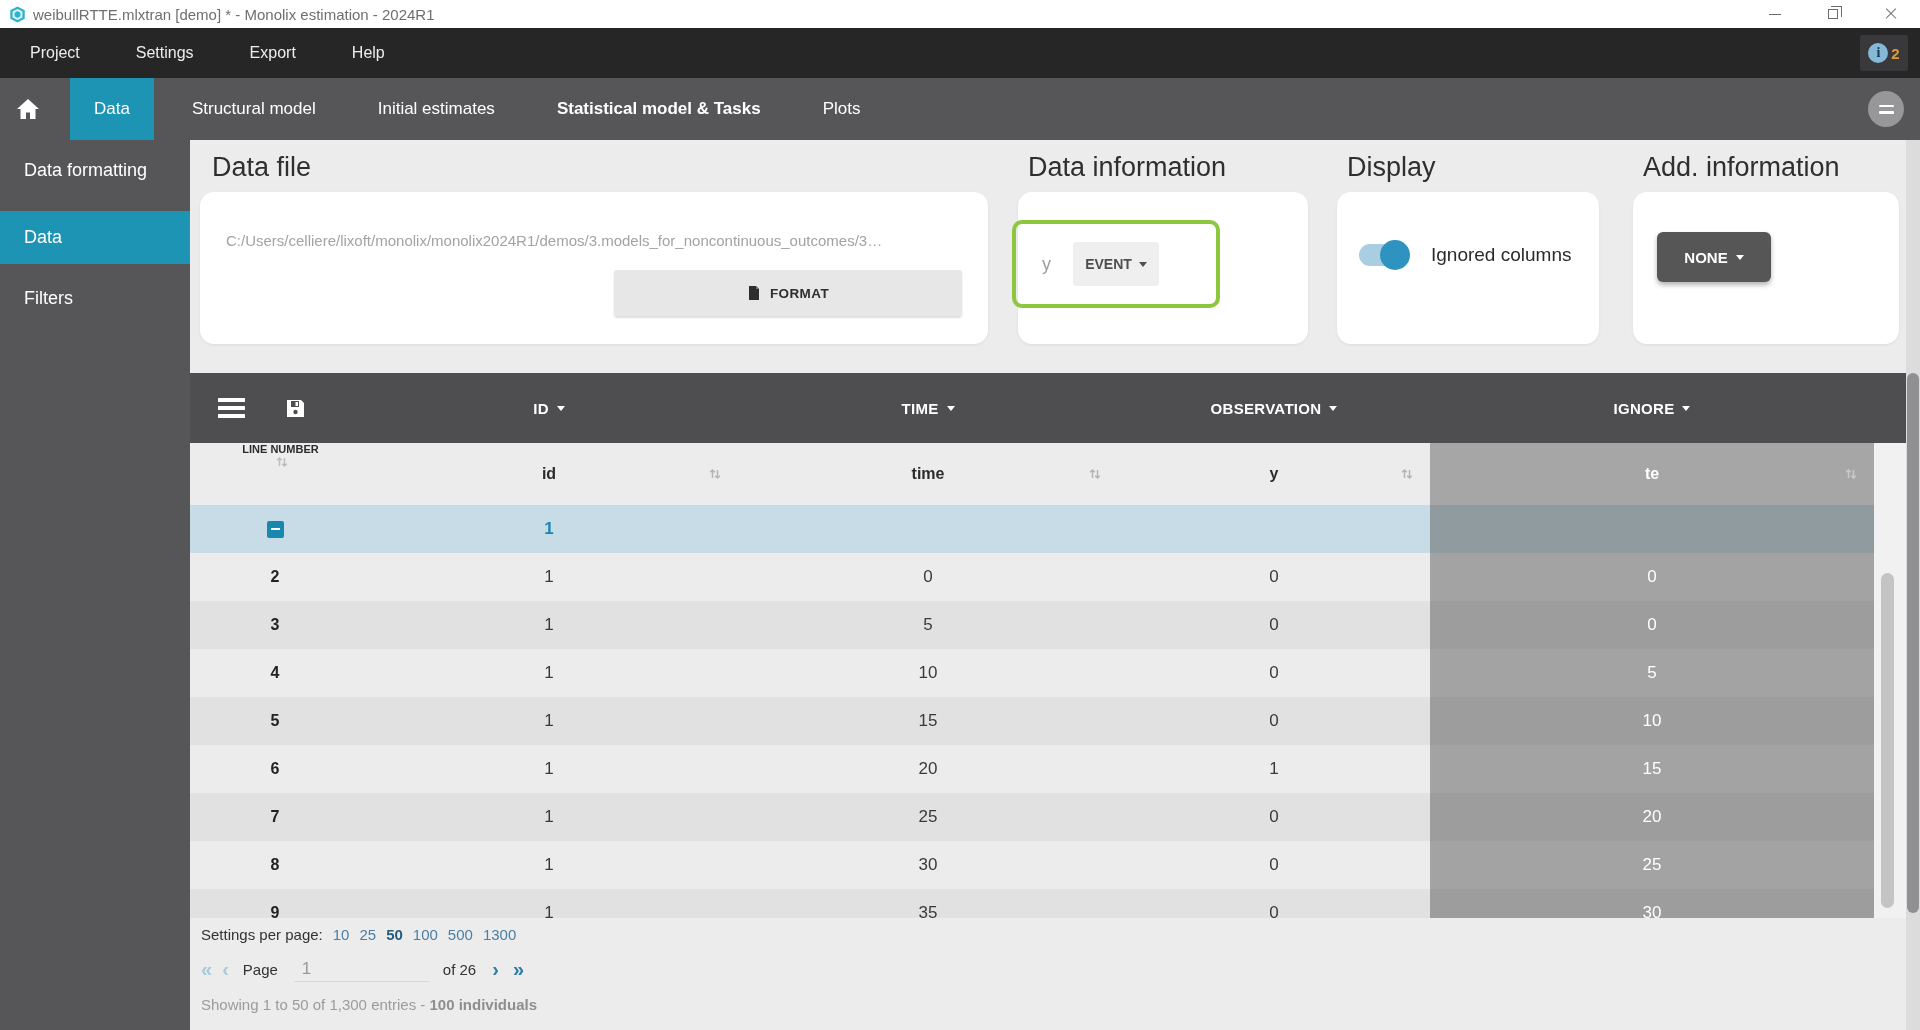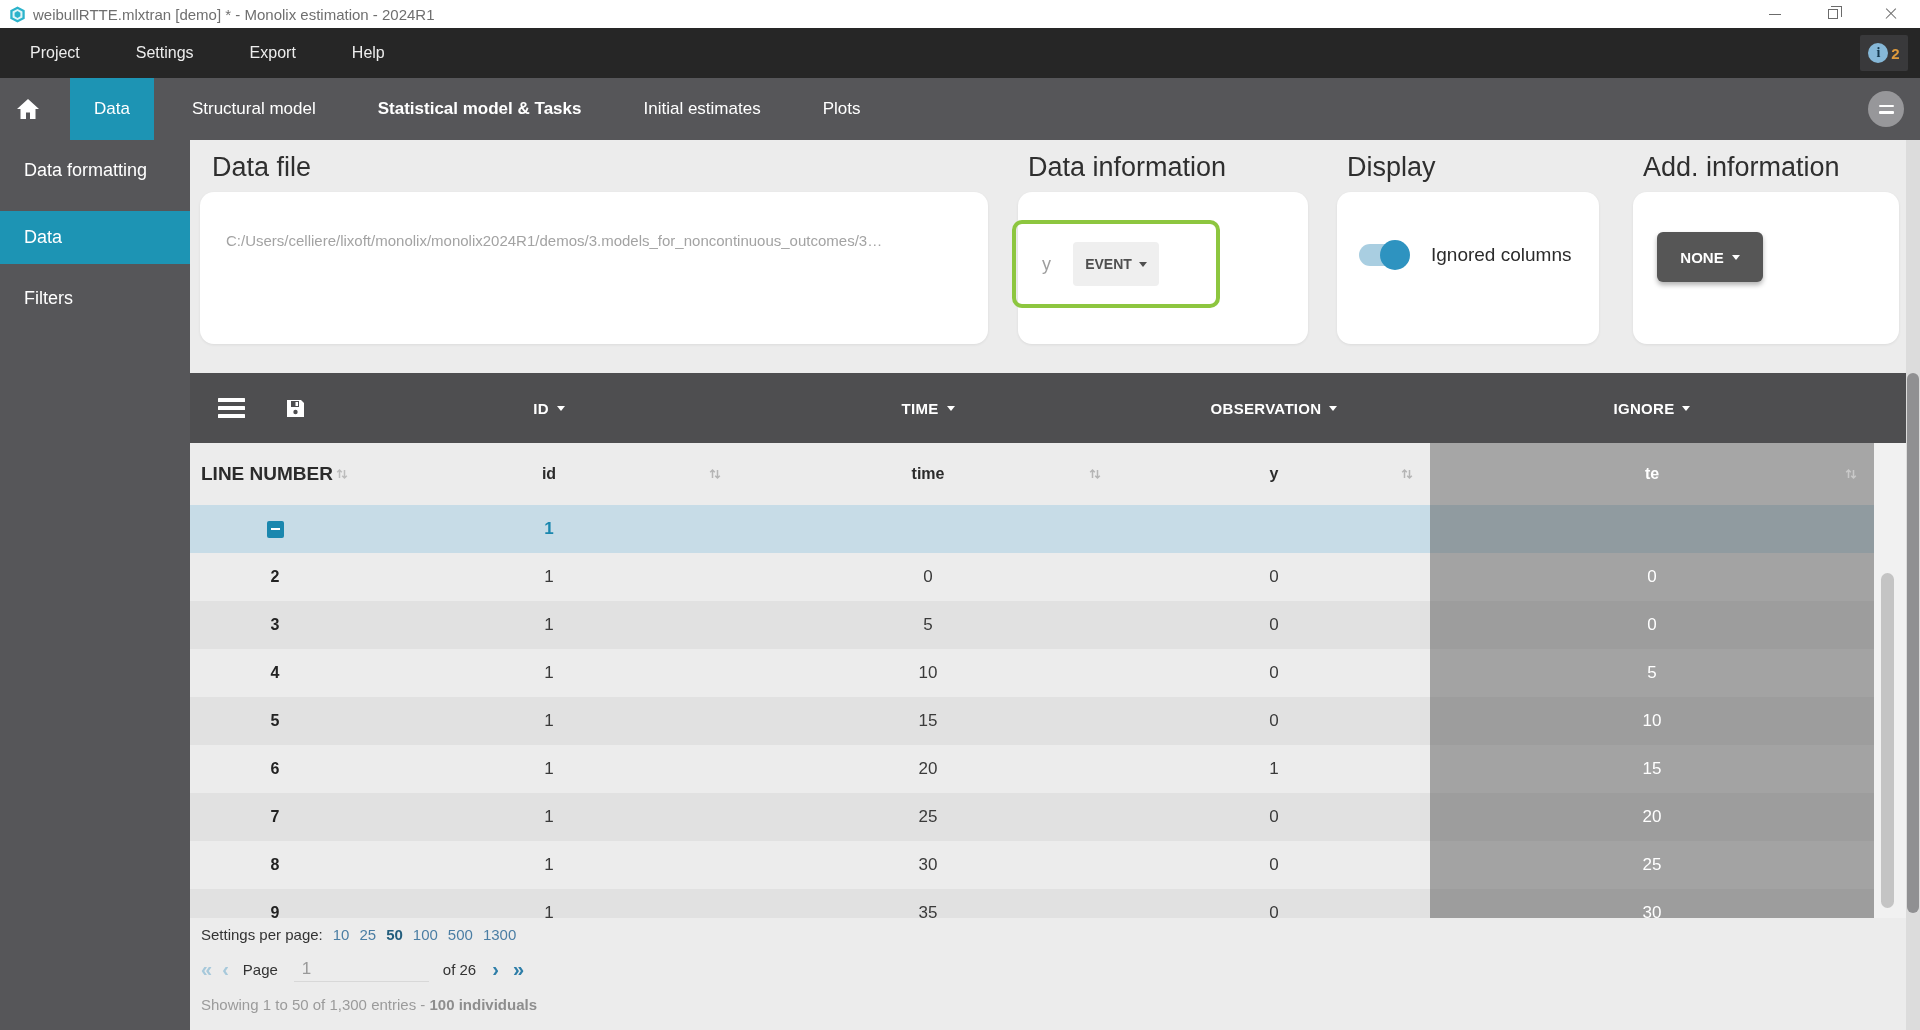--- a/index.html
+++ b/index.html
@@ -79,21 +79,21 @@
   .obs-name { margin-left:26px; color:#9E9E9E; font-size:18px; }
   .event-btn { margin-left:22px; width:86px; height:44px; background:#EFEFEF; border-radius:4px;
                display:flex; align-items:center; justify-content:center; gap:7px;
                font-weight:bold; font-size:14px; color:#4F4F4F; cursor:default; }
 
   .toggle { position:absolute; left:22px; top:52px; width:48px; height:22px; border-radius:11px;
             background:#A9CEE1; cursor:pointer; }
   .toggle .knob { position:absolute; right:-3px; top:-4px; width:30px; height:30px; border-radius:50%; background:#2E93C0; }
   .toggle-label { position:absolute; left:94px; top:52px; font-size:19px; color:#2B2B2B; }
 
-  .none-btn { position:absolute; left:24px; top:40px; width:106px; height:50px; background:#565656;
+  .none-btn { position:absolute; left:24px; top:40px; width:114px; height:50px; background:#565656;
               border-radius:6px; color:#FFFFFF; font-weight:bold; font-size:15px;
               display:flex; align-items:center; justify-content:center; gap:8px;
               box-shadow:0 3px 5px rgba(0,0,0,0.3); cursor:default; }
 
   .caret { display:inline-block; width:0; height:0; border-left:4.5px solid transparent;
            border-right:4.5px solid transparent; border-top:5.5px solid currentColor; }
 
   
   .dtable { position:absolute; left:0; top:233px; width:1730px; }
   .t-toolbar { height:70px; width:1730px; background:#4E4E50; display:flex; align-items:center; }
@@ -102,21 +102,21 @@
   .c1 { width:170px; } .c2 { width:378px; } .c3 { width:380px; } .c4 { width:312px; } .c5 { width:444px; }
   .tb-icons { display:flex; align-items:center; justify-content:flex-start; }
   .hamburger { margin-left:28px; width:27px; display:flex; flex-direction:column; gap:4px; cursor:pointer; }
   .hamburger i { display:block; height:4px; background:#FFFFFF; border-radius:.5px; }
   .save-icon { margin-left:33px; cursor:pointer; display:flex; }
 
   .t-subheader { height:62px; width:1684px; display:flex; background:#ECECEC; }
   .sh-cell { position:relative; display:flex; align-items:center; justify-content:center;
              font-weight:bold; font-size:16px; color:#2B2B2B; cursor:default; }
   .sh-cell .sort { position:absolute; right:16px; top:50%; transform:translateY(-50%); color:#B5B5B5; display:flex; }
-  .sh-line { justify-content:flex-start; padding-left:11px; font-size:19px; }
+  .sh-line { justify-content:flex-start; padding-left:11px; font-size:11px;flex-direction:column; }
   .sh-line .sort-inline { color:#BDBDBD; margin-left:2px; display:flex; }
   .sh-te { background:#A6A6A6; color:#FFFFFF; }
   .sh-te .sort { color:#C9C9C9; }
 
   .rows { position:relative; width:1684px; height:413px; overflow:hidden; }
   .trow { height:48px; display:flex; cursor:default; }
   .trow.light { background:#ECECEC; } .trow.dark { background:#E1E1E1; } .trow.hl { background:#C7DCE7; }
   .cell { display:flex; align-items:center; justify-content:center; font-size:17px; color:#3A3A3A; }
   .c-line { width:170px; font-weight:bold; font-size:16px; color:#222222; }
   .c-id { width:378px; } .c-time { width:380px; } .c-y { width:312px; }
@@ -183,22 +183,22 @@
 </div>
 
 <div class="tabbar">
   <div class="home-btn">
     <svg width="24" height="22" viewBox="0 0 24 22">
       <path d="M12 1 L23 11 H19.5 V21 H14 V14.5 H10 V21 H4.5 V11 H1 Z" fill="#FFFFFF"></path>
     </svg>
   </div>
   <div class="tab active">Data</div>
   <div class="tab">Structural model</div>
+  <div class="tab">Initial estimates</div>
   <div class="tab strong">Statistical model &amp; Tasks</div>
-  <div class="tab">Initial estimates</div>
   <div class="tab">Plots</div>
   <div class="chat-btn">
       <i></i>
       <i></i>
     </div>
 </div>
 
 <div class="sidebar">
   <div class="side-item first">Data formatting</div>
   <div class="side-item active">Data</div>
@@ -207,20 +207,27 @@
 
 <div class="content">
 
   <div class="sec-title" id="t-datafile">Data file</div>
   <div class="sec-title" id="t-datainfo">Data information</div>
   <div class="sec-title" id="t-display">Display</div>
   <div class="sec-title" id="t-cov">Add. information</div>
 
   <div class="card" id="card-datafile">
     <div class="path">C:/Users/celliere/lixoft/monolix/monolix2024R1/demos/3.models_for_noncontinuous_outcomes/3…</div>
+    <div class="file-btn" id="btn-format">
+      <svg width="14" height="16" viewBox="0 0 14 16">
+        <path d="M2 1 H9 L12 4 V15 H2 Z" fill="#2E2E2E"></path>
+        <path d="M9 1 L9 4 L12 4" fill="#777"></path>
+      </svg>
+      <span>FORMAT</span>
+    </div>
   </div>
 
   <div class="card" id="card-datainfo">
     <div class="green-box">
       <span class="obs-name">y</span>
       <div class="event-btn">
         <span>EVENT</span>
         <span class="caret"></span>
       </div>
     </div>

